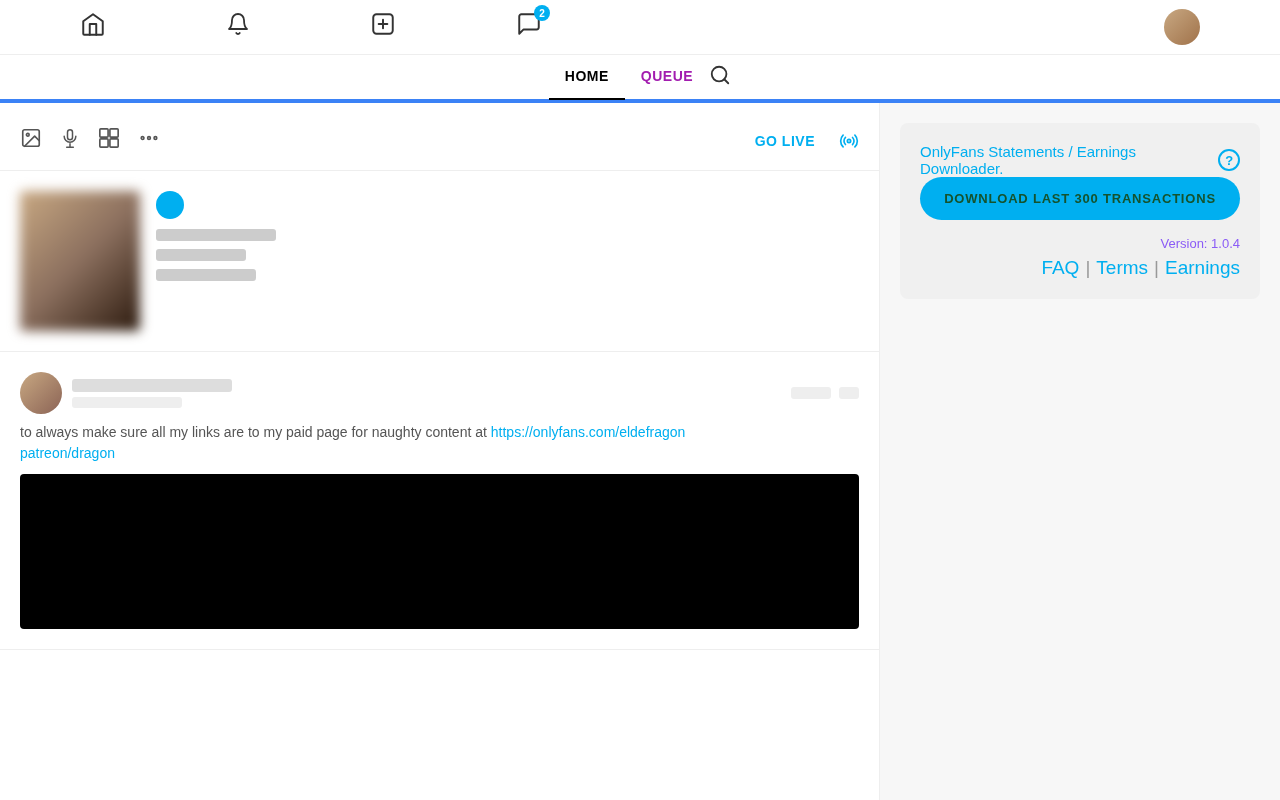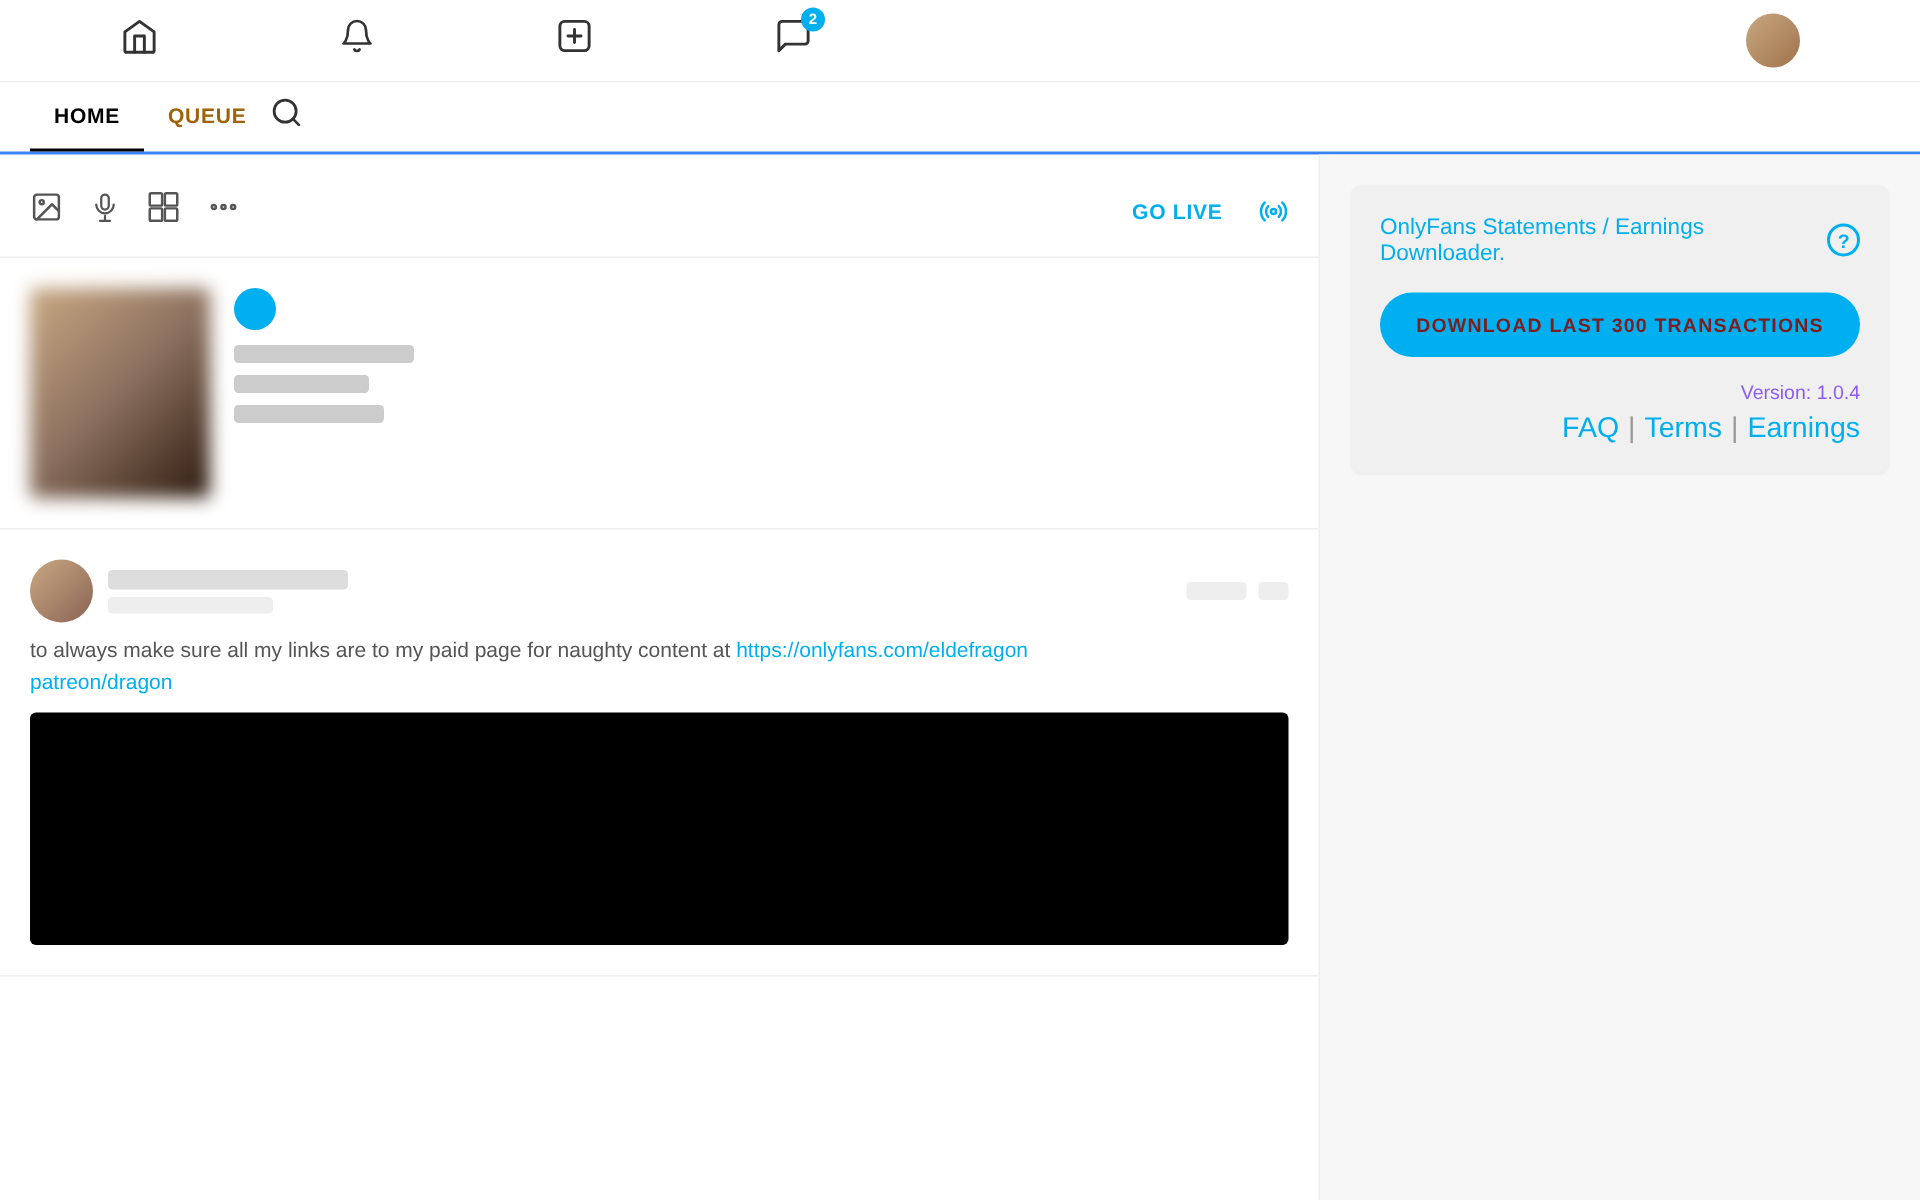--- a/index.html
+++ b/index.html
@@ -48,32 +48,32 @@
       cursor: pointer;
       overflow: hidden;
     }
 
     
     .sub-nav {
       display: flex;
       align-items: center;
       padding: 0 20px;
       height: 48px;
-      border-bottom: 2px solid #3b82f6;
-      justify-content: flex-start;
+      border-bottom: 4px solid #3b82f6;
+      justify-content: center;
     }
     .sub-nav-tabs {
       display: flex;
       gap: 0;
     }
     .tab {
       padding: 14px 16px;
       font-size: 14px;
       font-weight: 600;
-      color: #a16207;
+      color: #a21caf;
       cursor: pointer;
       border-bottom: 2px solid transparent;
       letter-spacing: 0.5px;
     }
     .tab.active {
       color: #000;
       border-bottom: 2px solid #000;
     }
     .search-icon-top {
       font-size: 20px;
@@ -238,21 +238,20 @@
     }
     .widget-box {
       background: #f0f0f0;
       border-radius: 8px;
       padding: 20px;
     }
     .widget-header {
       display: flex;
       align-items: center;
       justify-content: space-between;
-      margin-bottom: 18px;
     }
     .widget-title {
       color: #00aff0;
       font-size: 15px;
       font-weight: 500;
       cursor: pointer;
     }
     .help-icon {
       width: 22px;
       height: 22px;
@@ -263,21 +262,21 @@
       justify-content: center;
       color: #00aff0;
       font-size: 13px;
       font-weight: bold;
       cursor: pointer;
     }
     .download-btn {
       display: block;
       width: 100%;
       background: #00aff0;
-      color: #7f1d1d;
+      color: #14532d;
       border: none;
       border-radius: 25px;
       padding: 14px 20px;
       font-size: 13px;
       font-weight: 700;
       letter-spacing: 0.8px;
       cursor: pointer;
       text-align: center;
       margin-bottom: 16px;
     }

